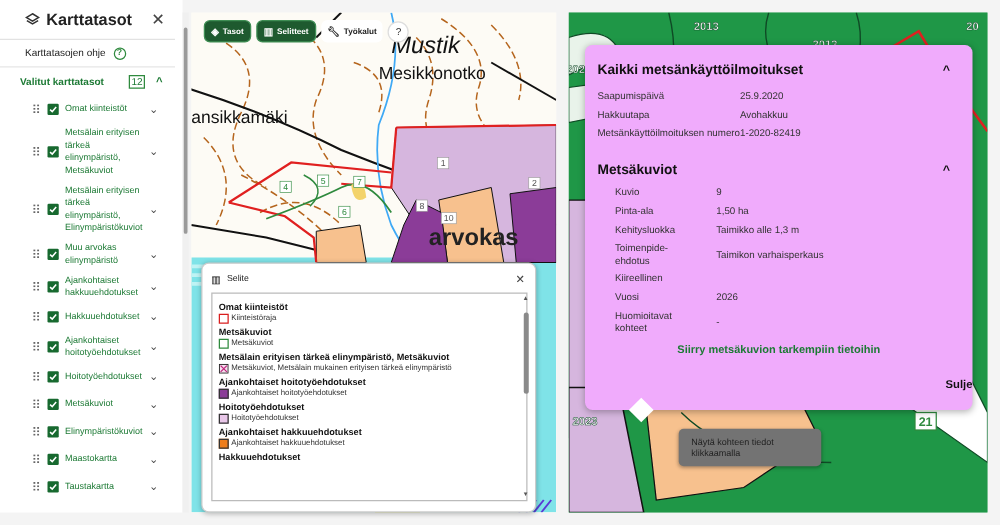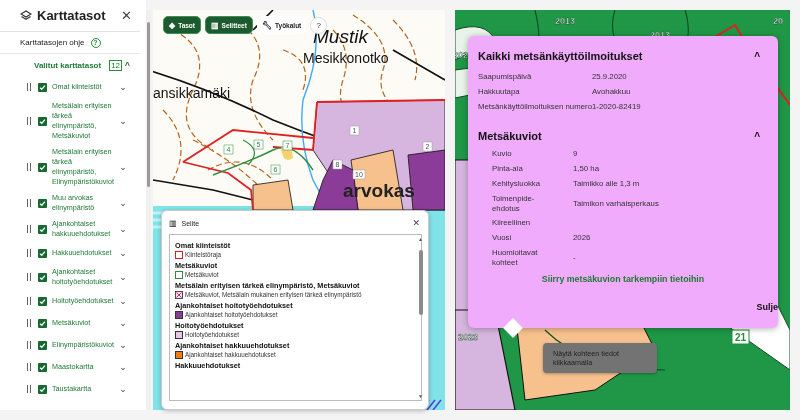--- a/index.html
+++ b/index.html
@@ -7,22 +7,22 @@
   .root { position: relative; width: 657px; height: 420px; background: #f4f4f4; }
 
   
   .sidebar { position: absolute; left: 0; top: 0; width: 146px; height: 410px; background: #fff; overflow: hidden; }
   .sb-head { display: flex; align-items: center; height: 32px; padding: 0 8px 0 20px; border-bottom: 1px solid #e2e2e2; margin: 0 6px 0 0; }
   .sb-head .layers-ico { width: 12px; height: 12px; margin-right: 5px; }
   .sb-head .title { font-weight: 700; font-size: 13px; color: #222; flex: 1; }
   .sb-head .close { font-size: 13px; color: #444; cursor: pointer; }
   .sb-help { display: flex; align-items: center; height: 22px; padding-left: 20px; font-size: 8px; color: #222; border-bottom: 1px solid #e6e6e6; margin-right: 6px; }
   .help-circle { display: inline-flex; align-items: center; justify-content: center; width: 10px; height: 10px; border: 1.3px solid #2f8a3e; border-radius: 50%; color: #2f8a3e; font-size: 7px; font-weight: 700; margin-left: 6px; }
-  .sb-sel { display: flex; align-items: center; height: 22px; padding-left: 34px; font-size: 8px; font-weight: 700; color: #1d7a35; margin-right: 6px; }
-  .badge { display: inline-flex; align-items: center; justify-content: center; border: 1.2px solid #2f8a3e; color: #1d7a35; font-size: 8px; height: 11px; min-width: 12px; padding: 0 1px; margin-left: 8px; font-weight: 400; }
+  .sb-sel { display: flex; align-items: center; height: 22px; padding-left: 16px; font-size: 8px; font-weight: 700; color: #1d7a35; margin-right: 6px; }
+  .badge { display: inline-flex; align-items: center; justify-content: center; border: 1.2px solid #2f8a3e; color: #1d7a35; font-size: 8px; height: 11px; min-width: 12px; padding: 0 1px; margin-left: 20px; font-weight: 400; }
   .sb-sel .chev-up { margin-left: auto; margin-right: 10px; font-size: 9px; color: #1d7a35; font-weight: 700; }
   .layer { display: flex; align-items: center; padding: 3px 0 3px 26px; min-height: 22px; margin-right: 6px; }
   .drag { width: 6px; height: 8px; margin-right: 6px; background-image: radial-gradient(circle, #666 0.9px, transparent 1px); background-size: 3px 2.7px; }
   .cbox { width: 9px; height: 9px; background: #17692f; border-radius: 1px; display: inline-flex; align-items: center; justify-content: center; margin-right: 5px; flex-shrink: 0; }
   .cbox svg { width: 7px; height: 7px; }
   .layer .lbl { font-size: 7.2px; color: #1d7a35; line-height: 10px; flex: 1; }
   .layer .chev { width: 10px; font-size: 9px; color: #444; margin-right: 12px; text-align: center; }
   .sb-scroll { position: absolute; left: 146px; top: 10px; width: 5px; height: 400px; background: #f0f0f0; }
   .sb-scroll .thumb { position: absolute; left: 1px; top: 12px; width: 3px; height: 165px; background: #9a9a9a; border-radius: 2px; }
 

